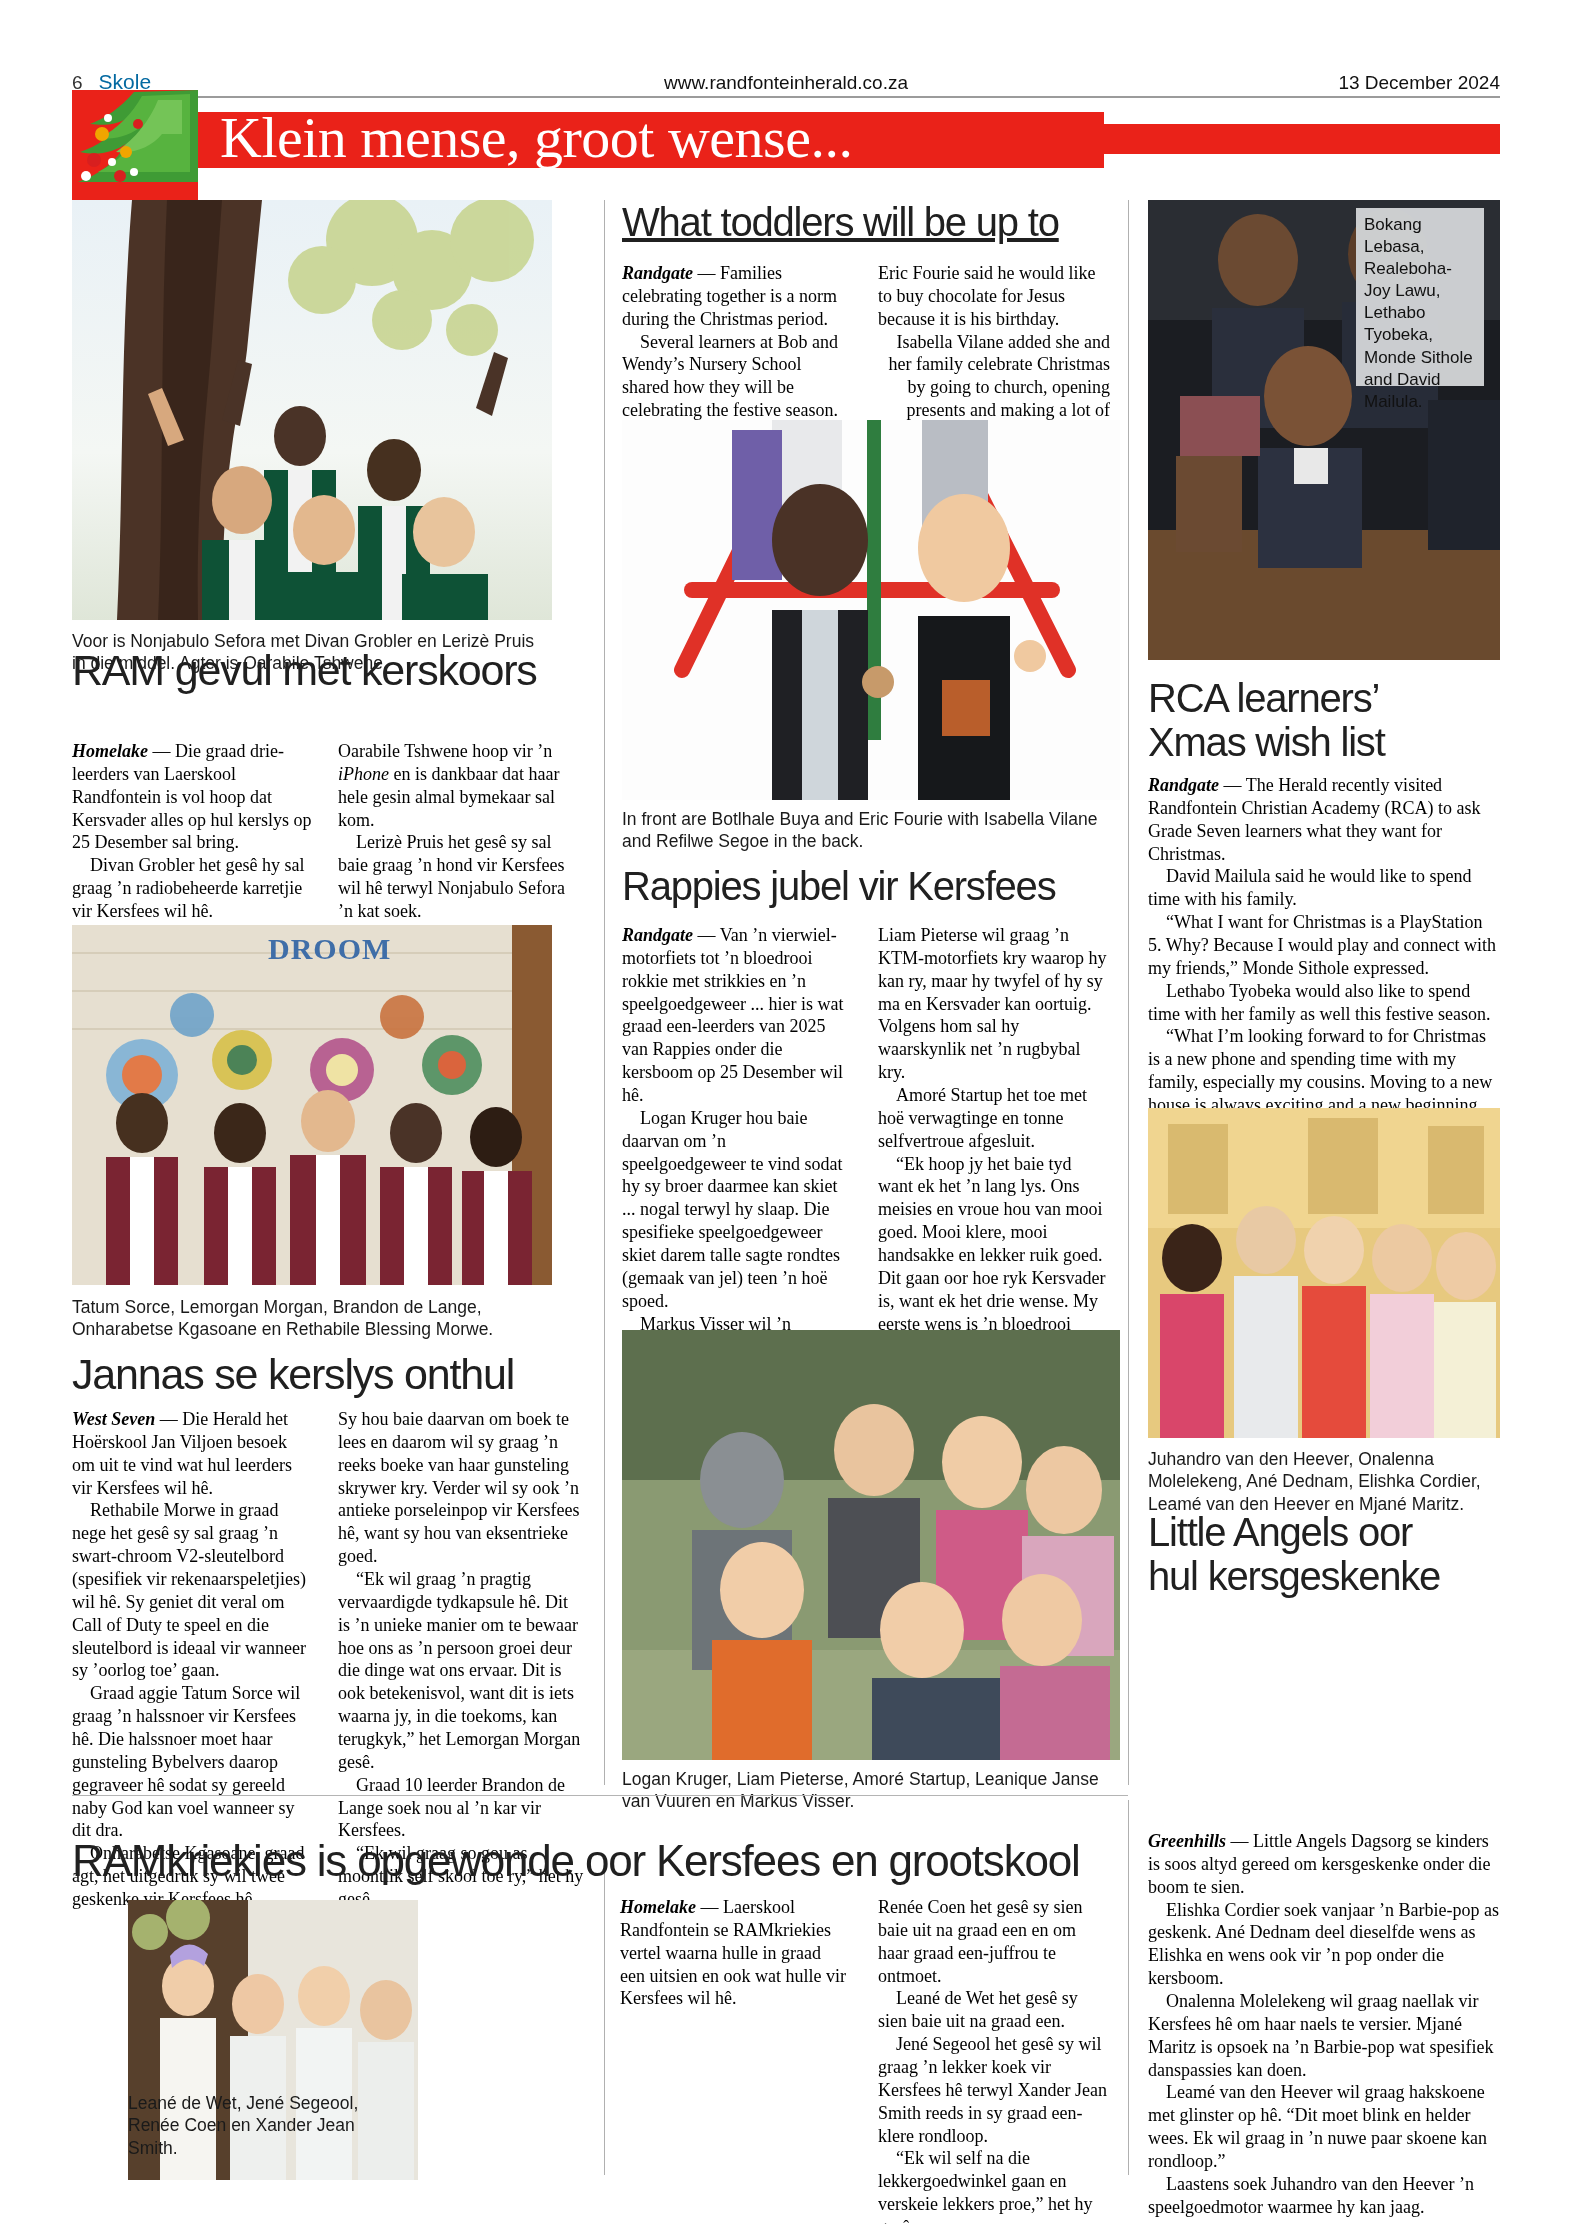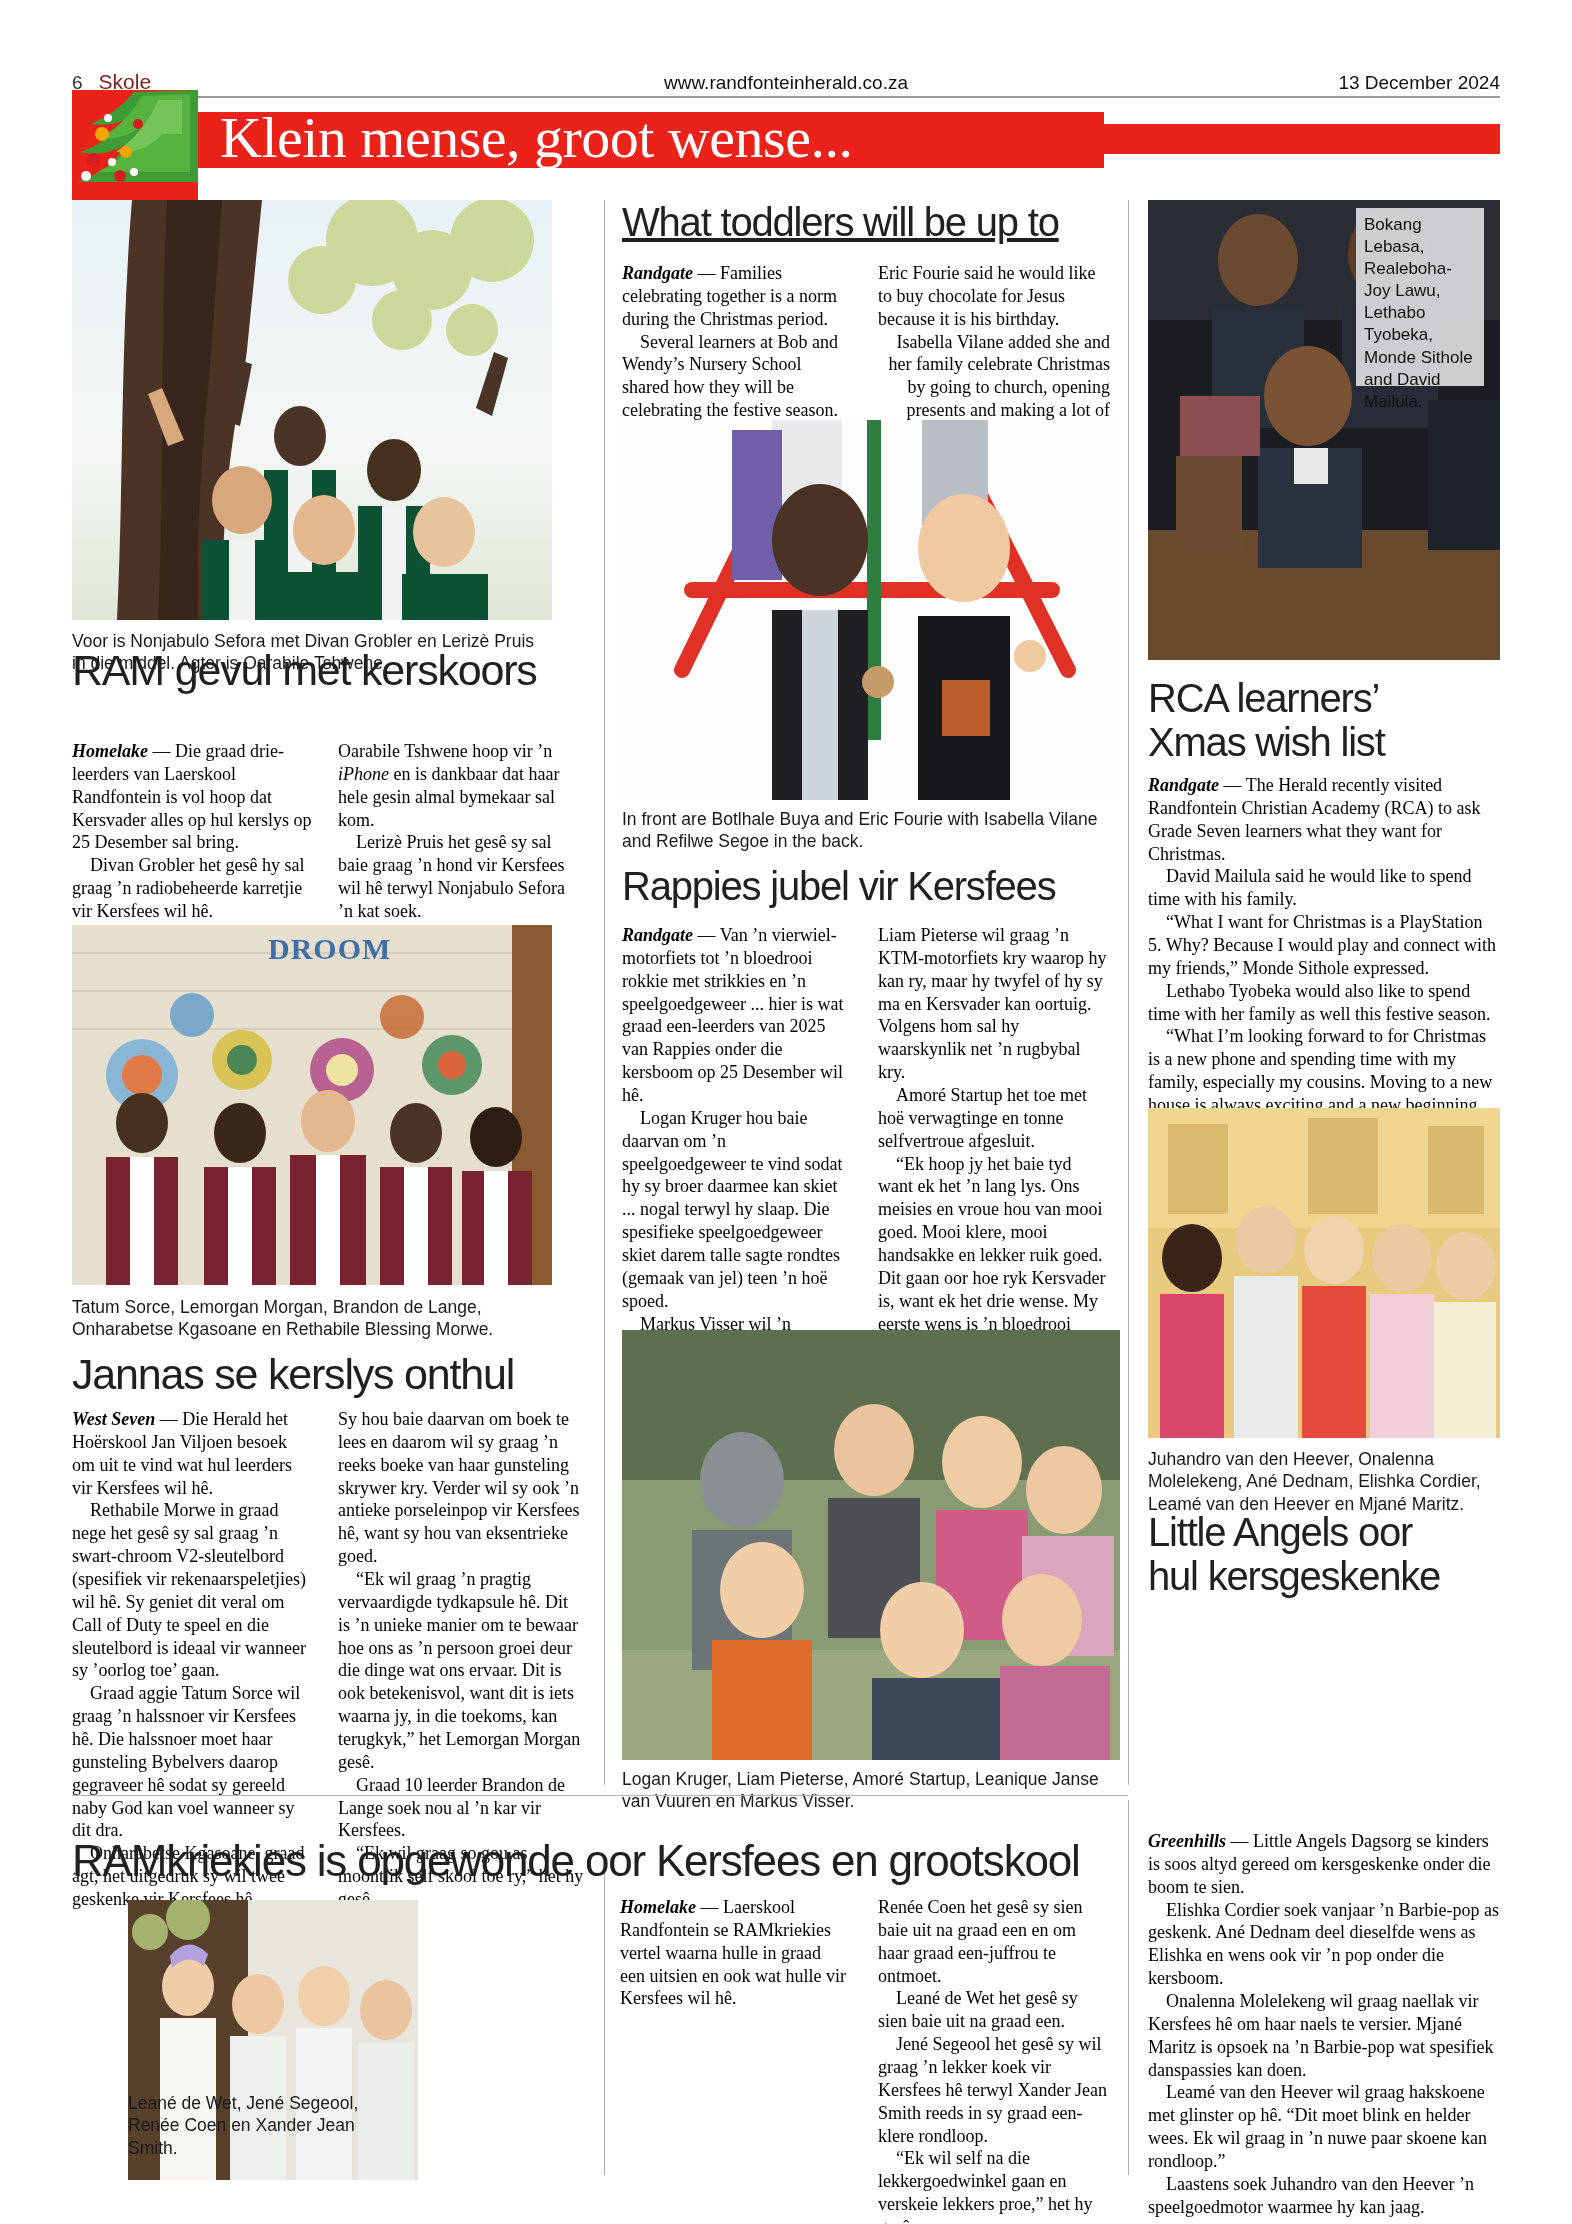--- a/index.html
+++ b/index.html
@@ -30,21 +30,21 @@
     top: 60px;
     width: 1428px;
     height: 34px;
     font-family: "Liberation Sans", sans-serif;
     font-size: 19px;
     color: #111;
     display: flex;
     align-items: flex-end;
   }
   .runhead .folio { font-size: 19px; color: #333; margin-right: 16px; }
-  .runhead .section { font-size: 21px; color: #7f1d1d; }
+  .runhead .section { font-size: 21px; color: #0369a1; }
   .runhead .url {
     position: absolute;
     left: 0; right: 0;
     text-align: center;
     font-size: 19px;
     color: #111;
   }
   .runhead .date {
     margin-left: auto;
     font-size: 19px;

